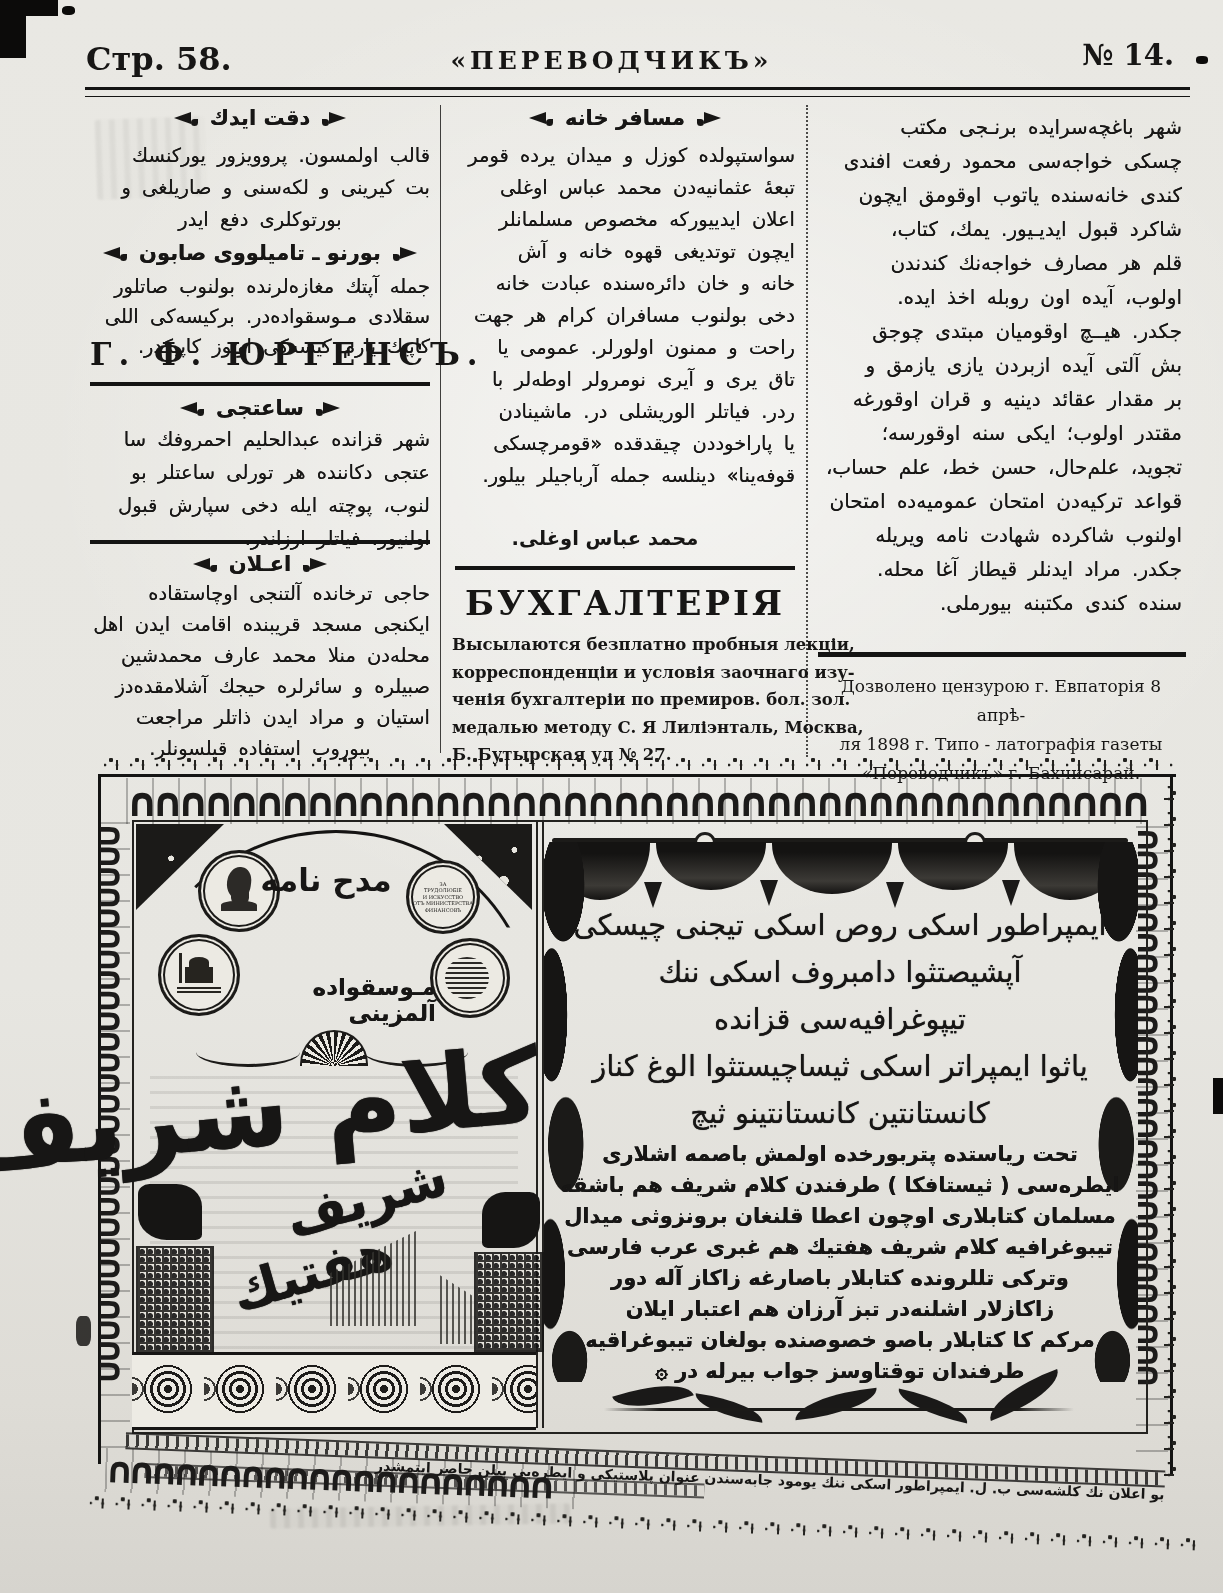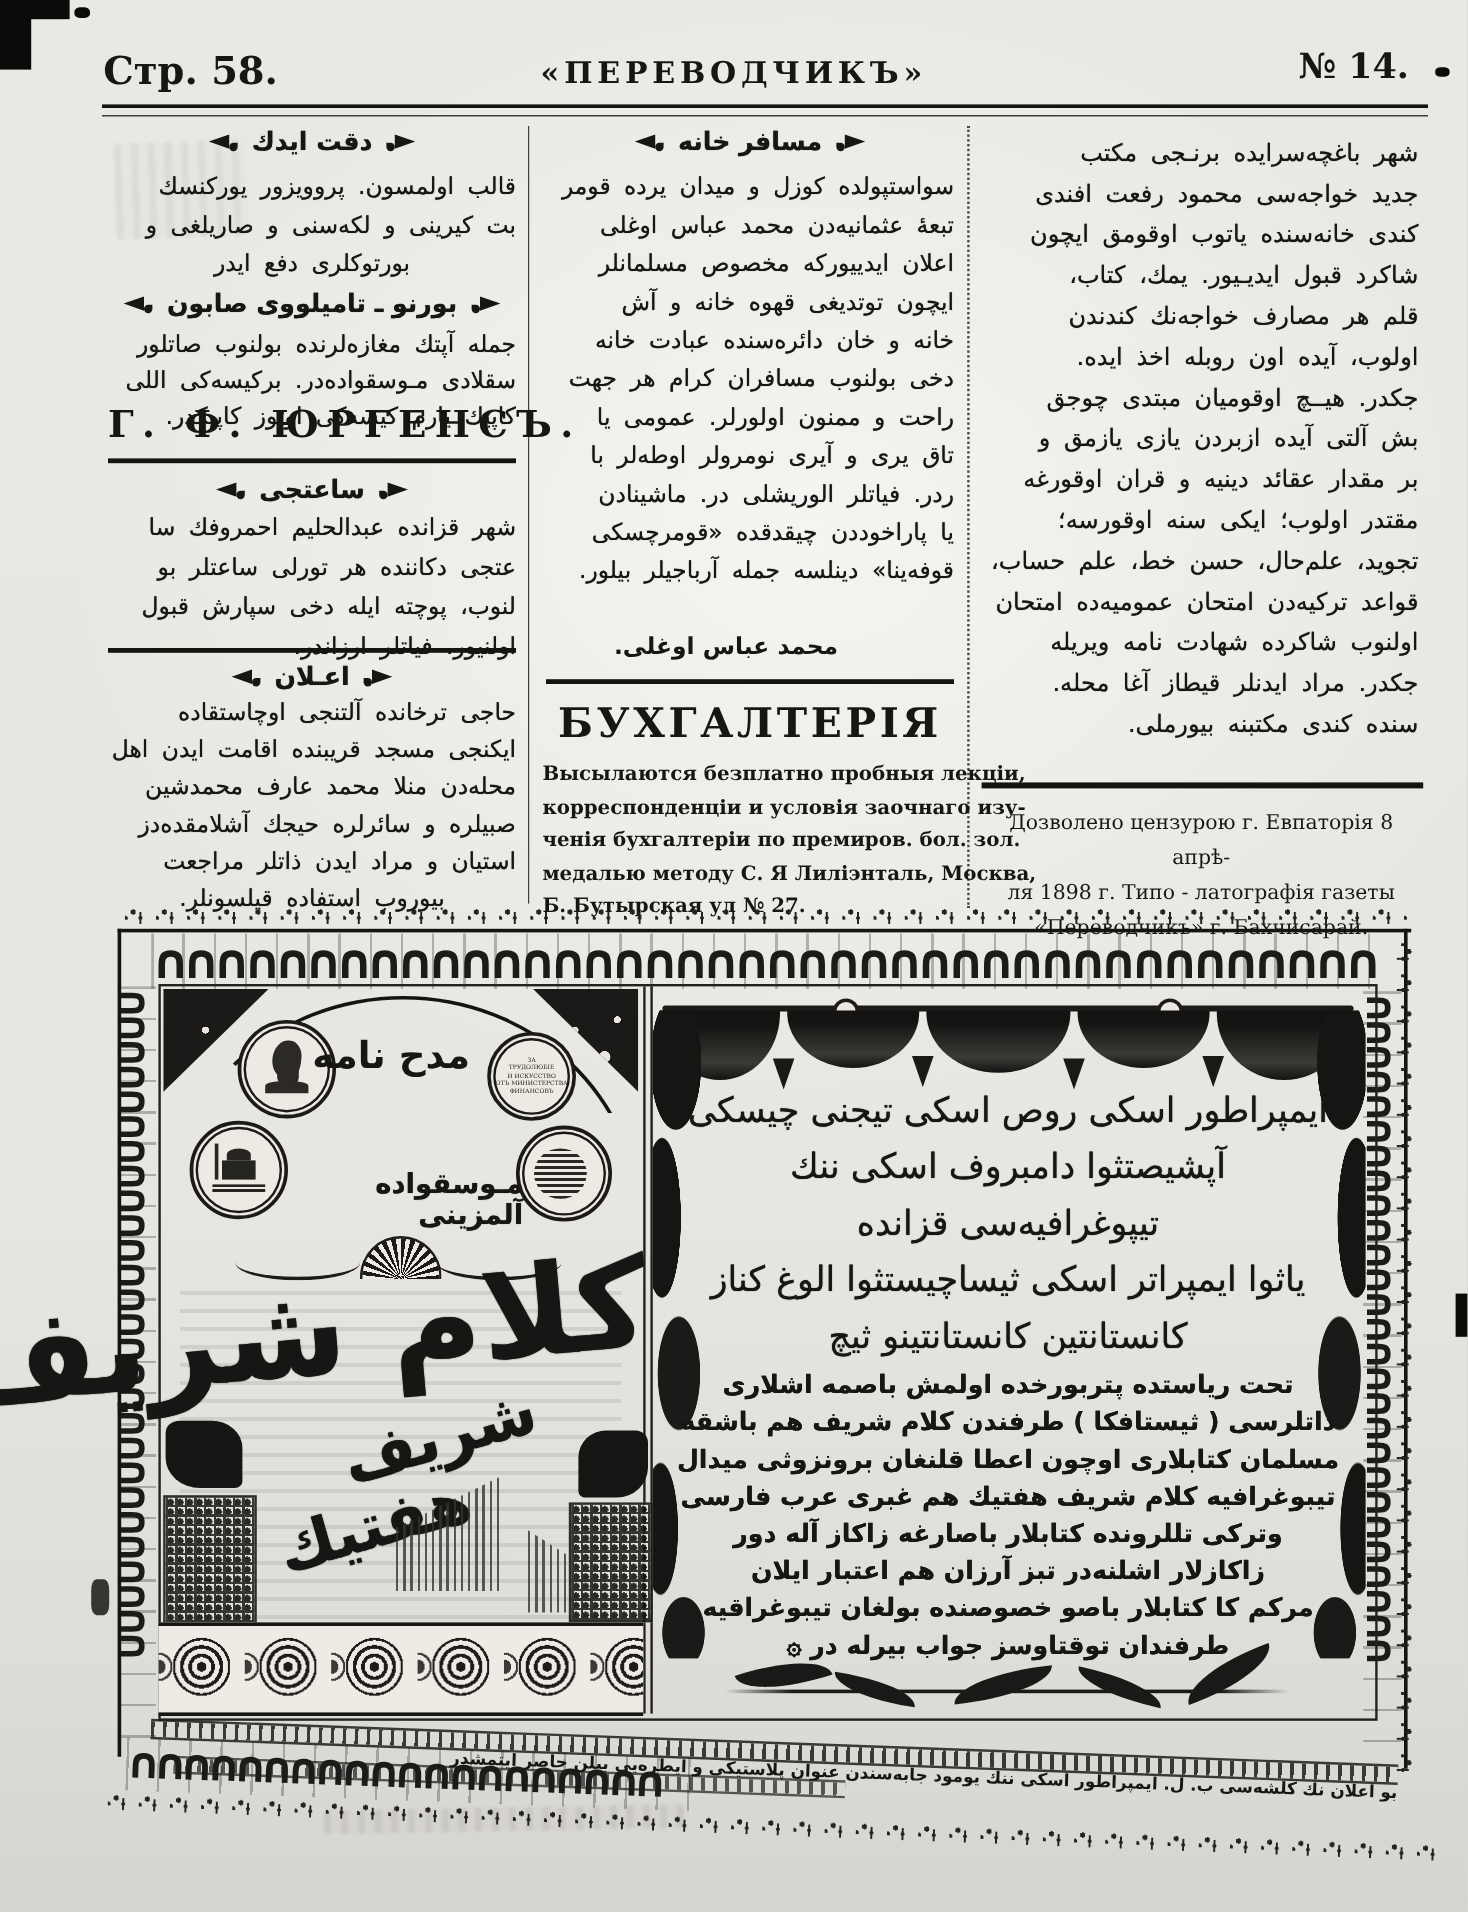--- a/index.html
+++ b/index.html
@@ -180,21 +180,21 @@
   <div class="abs serif ink ru-par" style="left:452px;top:631px;width:346px;font-size:16.5px;line-height:27.5px;font-weight:700;">
       <div class="line">Высылаются безплатно пробныя лекціи,</div>
       <div class="line">корреспонденціи и условія заочнаго изу-</div>
       <div class="line">ченія бухгалтеріи по премиров. бол. зол.</div>
       <div class="line">медалью методу С. Я Лиліэнталь, Москва,</div>
       <div class="line">Б. Бутырская ул № 27.</div>
     </div>
 
   <div class="abs ar ar-par" style="left:820px;top:110px;width:362px;line-height:34px;font-size:20px;">
       <div class="line">شهر باغچه‌سرايده برنـجى مكتب</div>
-      <div class="line">جديد خواجه‌سى محمود رفعت افندى</div>
+      <div class="line">چسكى خواجه‌سى محمود رفعت افندى</div>
       <div class="line">كندى خانه‌سنده ياتوب اوقومق ايچون</div>
       <div class="line">شاكرد قبول ايديـيور. يمك، كتاب،</div>
       <div class="line">قلم هر مصارف خواجه‌نك كندندن</div>
       <div class="line">اولوب، آيده اون روبله اخذ ايده.</div>
       <div class="line">جكدر. هيــچ اوقوميان مبتدى چوجق</div>
       <div class="line">بش آلتى آيده ازبردن يازى يازمق و</div>
       <div class="line">بر مقدار عقائد دينيه و قران اوقورغه</div>
       <div class="line">مقتدر اولوب؛ ايكى سنه اوقورسه؛</div>
       <div class="line">تجويد، علم‌حال، حسن خط، علم حساب،</div>
       <div class="line">قواعد تركيه‌دن امتحان عموميه‌ده امتحان</div>
@@ -315,21 +315,21 @@
       <div class="abs ar" style="left:62px;top:86px;width:468px;display:flex;flex-direction:column;gap:13px;align-items:center;font-size:29px;font-weight:400;text-shadow:0 0 .8px #171615;white-space:nowrap;">
           <div class="line">ايمپراطور اسكى روص اسكى تيجنى چيسكى</div>
           <div class="line">آپشيصتثوا دامبروف اسكى ننك</div>
           <div class="line">تيپوغرافيه‌سى قزانده</div>
           <div class="line">ياثوا ايمپراتر اسكى ثيساچيستثوا الوغ كناز</div>
           <div class="line">كانستانتين كانستانتينو ثيچ</div>
         </div>
 
       <div class="abs ar" style="left:42px;top:320px;width:508px;display:flex;flex-direction:column;gap:7px;align-items:center;font-size:21px;font-weight:700;text-shadow:0 0 .5px #171615;white-space:nowrap;">
           <div class="line">تحت رياستده پتربورخده اولمش باصمه اشلارى</div>
-          <div class="line">ذاتلر‌سى ( ثيستافكا ) طرفندن كلام شريف هم باشقه</div>
+          <div class="line">ايطره‌سى ( ثيستافكا ) طرفندن كلام شريف هم باشقه</div>
           <div class="line">مسلمان كتابلارى اوچون اعطا قلنغان برونزوثى ميدال</div>
           <div class="line">تيبوغرافيه كلام شريف هفتيك هم غبرى عرب فارسى</div>
           <div class="line">وتركى تللرونده كتابلار باصارغه زاكاز آله دور</div>
           <div class="line">زاكازلار اشلنه‌در تبز آرزان هم اعتبار ايلان</div>
           <div class="line">مركم كا كتابلار باصو خصوصنده بولغان تيبوغراقيه</div>
           <div class="line">طرفندان توقتاوسز جواب بيرله در ۞</div>
         </div>
 
       <div class="leaf" style="left:70px;top:562px;width:78px;height:24px;transform:rotate(-18deg);"></div>
       <div class="leaf" style="left:150px;top:576px;width:70px;height:20px;transform:rotate(8deg);"></div>

